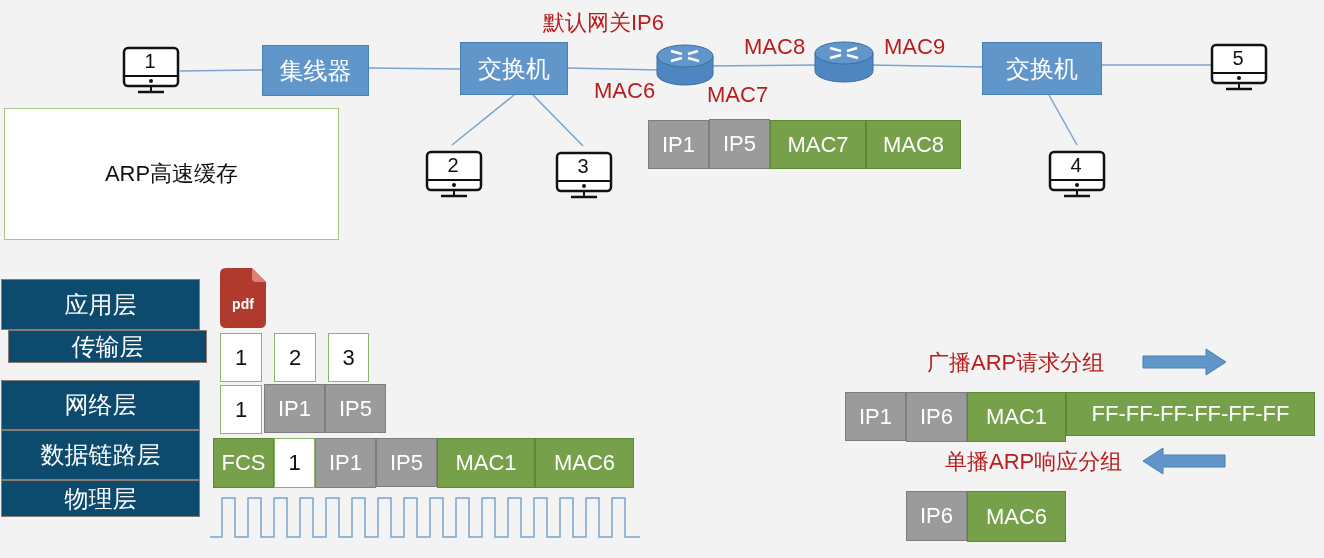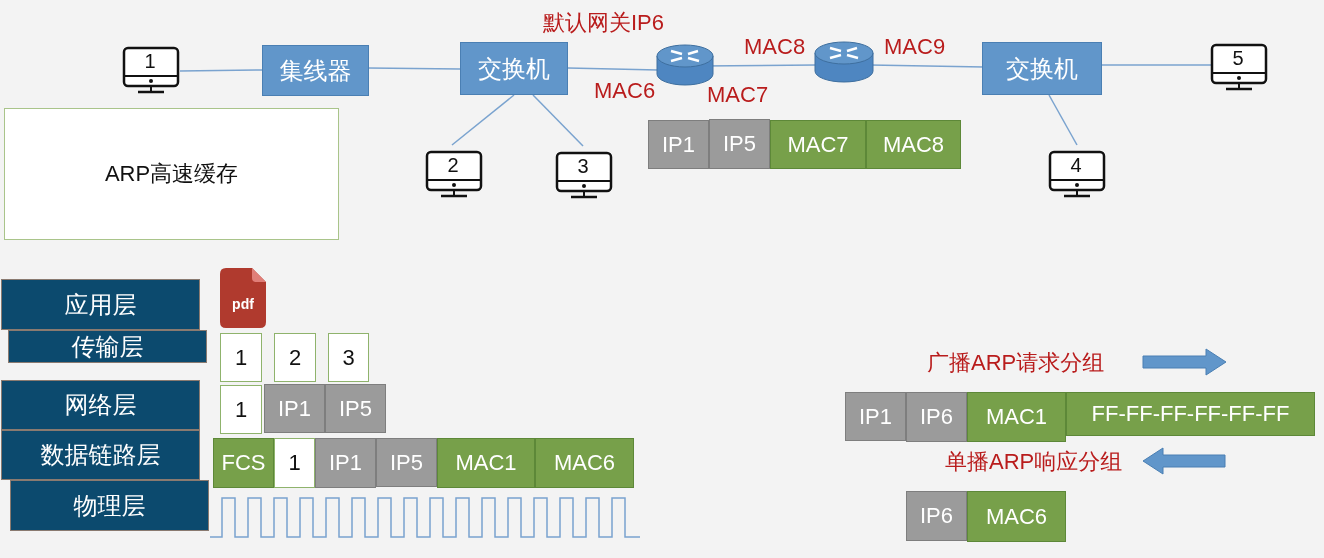--- a/index.html
+++ b/index.html
@@ -134,21 +134,21 @@
 
 <div class="box" style="left:4px;top:108px;width:335px;height:132px;background:#fff;border:1px solid #a9c48a;flex-direction:column;font-size:22px;color:#111;">
   <div>ARP高速缓存</div>
 </div>
 
 <div>
   <div class="box orange" style="left:1px;top:279px;width:199px;height:51px;">应用层</div>
   <div class="box orange" style="left:8px;top:330px;width:199px;height:33px;">传输层</div>
   <div class="box orange" style="left:1px;top:380px;width:199px;height:50px;">网络层</div>
   <div class="box orange" style="left:1px;top:430px;width:199px;height:50px;">数据链路层</div>
-  <div class="box orange" style="left:10px;top:480px;width:199px;height:51px;">物理层</div>
+  <div class="box orange" style="left:1px;top:480px;width:199px;height:37px;">物理层</div>
 </div>
 
 <div class="abs" style="left:220px;top:268px;width:46px;height:48px;">
   <svg width="46" height="60">
     <path d="M4 0 L32 0 L46 14 L46 54 Q46 60 40 60 L6 60 Q0 60 0 54 L0 6 Q0 0 6 0 Z" fill="#b03a2e"></path>
     <path d="M32 0 L46 14 L36 14 Q32 14 32 10 Z" fill="#e07e78"></path>
   </svg>
   <span class="abs" style="left:0;top:28px;width:46px;text-align:center;color:#fff;font-size:14px;font-weight:bold;">pdf</span>
 </div>
 

